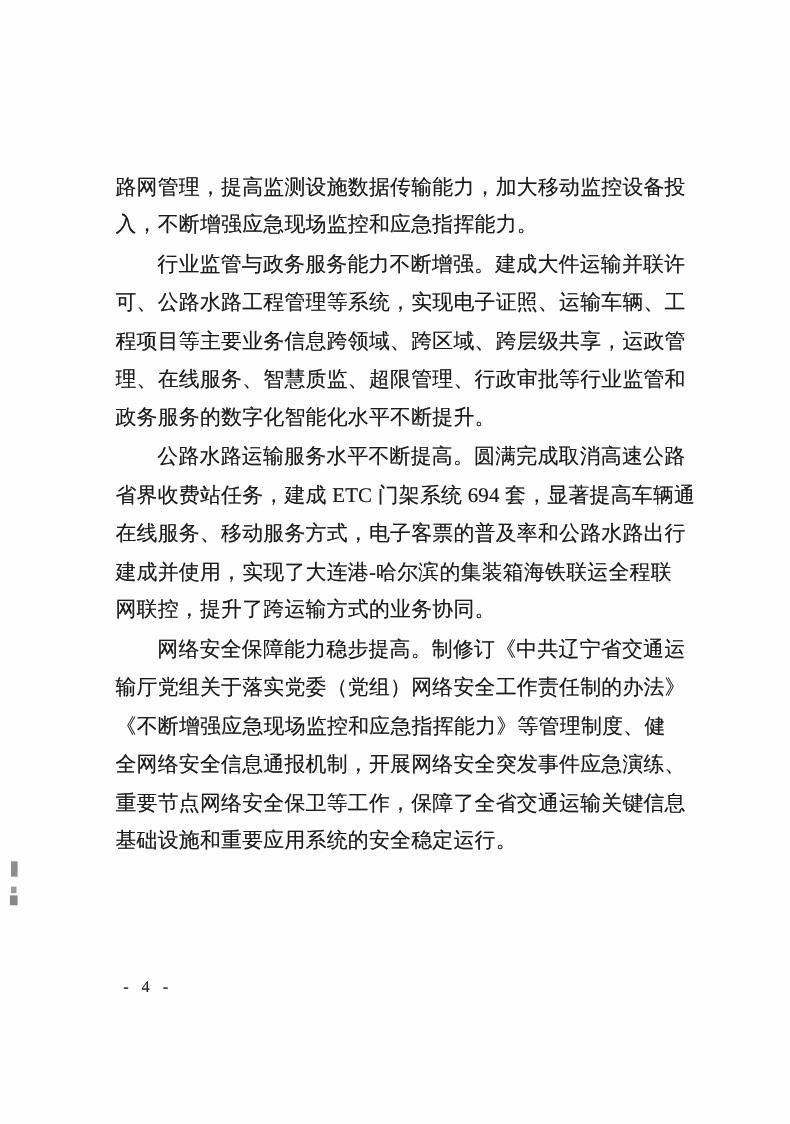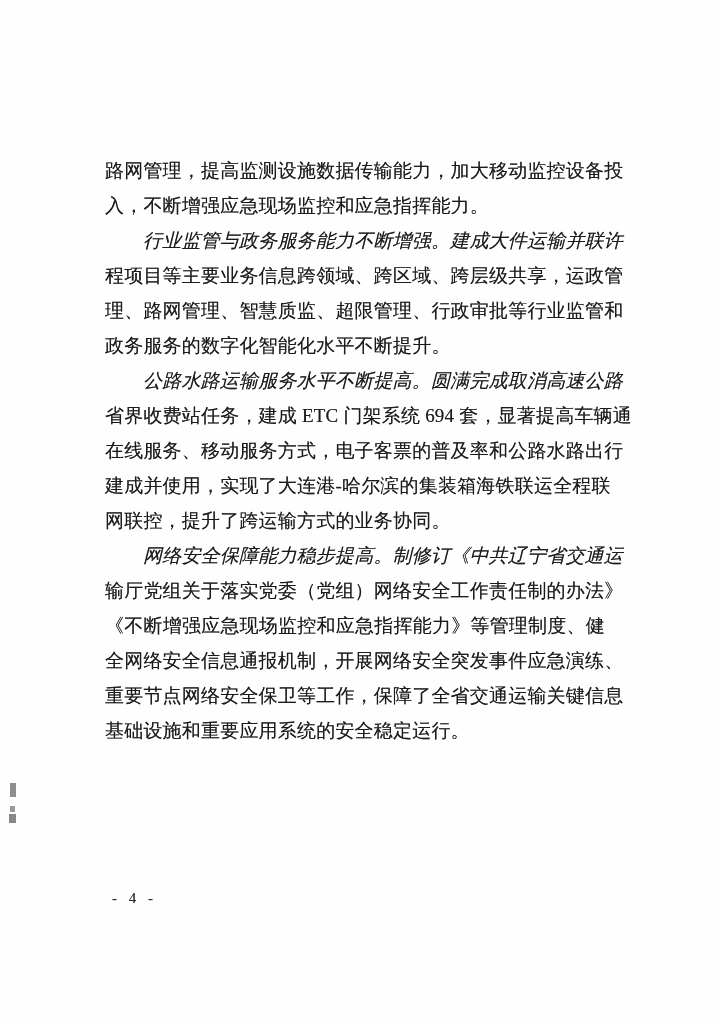--- a/index.html
+++ b/index.html
@@ -34,24 +34,24 @@
     color: #1b1b1b;
     text-align: justify;
     text-align-last: justify;
     text-justify: inter-character;
     white-space: nowrap;
     letter-spacing: 0.2px;
     text-shadow: 0 0 0.5px rgba(20,20,20,0.55);
   }
   .line.last {
     text-align-last: left;
+    font-family: Liberation Mono, monospace;
   }
   .line.indent {
     text-indent: 2em;
-    font-style: italic;
   }
   .page-number {
     position: absolute;
     left: 112px;
     top: 890px;
     font-size: 15px;
     color: #2a2a2a;
     letter-spacing: 4px;
     text-shadow: 0 0 0.5px rgba(20,20,20,0.5);
   }
@@ -69,22 +69,23 @@
 </style>
 </head>
 <body>
 
 <div class="scan-page">
 
   <div class="body-text">
       <div class="line">路网管理，提高监测设施数据传输能力，加大移动监控设备投</div>
       <div class="line last">入，不断增强应急现场监控和应急指挥能力。</div>
       <div class="line indent">行业监管与政务服务能力不断增强。建成大件运输并联许</div>
+      <div class="line">可、公路水路工程管理等系统，实现电子证照、运输车辆、工</div>
       <div class="line">程项目等主要业务信息跨领域、跨区域、跨层级共享，运政管</div>
-      <div class="line">理、路网管理、智慧质监、超限管理、行政审批等行业监管和</div>
+      <div class="line">理、在线服务、智慧质监、超限管理、行政审批等行业监管和</div>
       <div class="line last">政务服务的数字化智能化水平不断提升。</div>
       <div class="line indent">公路水路运输服务水平不断提高。圆满完成取消高速公路</div>
       <div class="line">省界收费站任务，建成 ETC 门架系统 694 套，显著提高车辆通</div>
       <div class="line">在线服务、移动服务方式，电子客票的普及率和公路水路出行</div>
       <div class="line">建成并使用，实现了大连港-哈尔滨的集装箱海铁联运全程联</div>
       <div class="line last">网联控，提升了跨运输方式的业务协同。</div>
       <div class="line indent">网络安全保障能力稳步提高。制修订《中共辽宁省交通运</div>
       <div class="line">输厅党组关于落实党委（党组）网络安全工作责任制的办法》</div>
       <div class="line">《不断增强应急现场监控和应急指挥能力》等管理制度、健</div>
       <div class="line">全网络安全信息通报机制，开展网络安全突发事件应急演练、</div>

